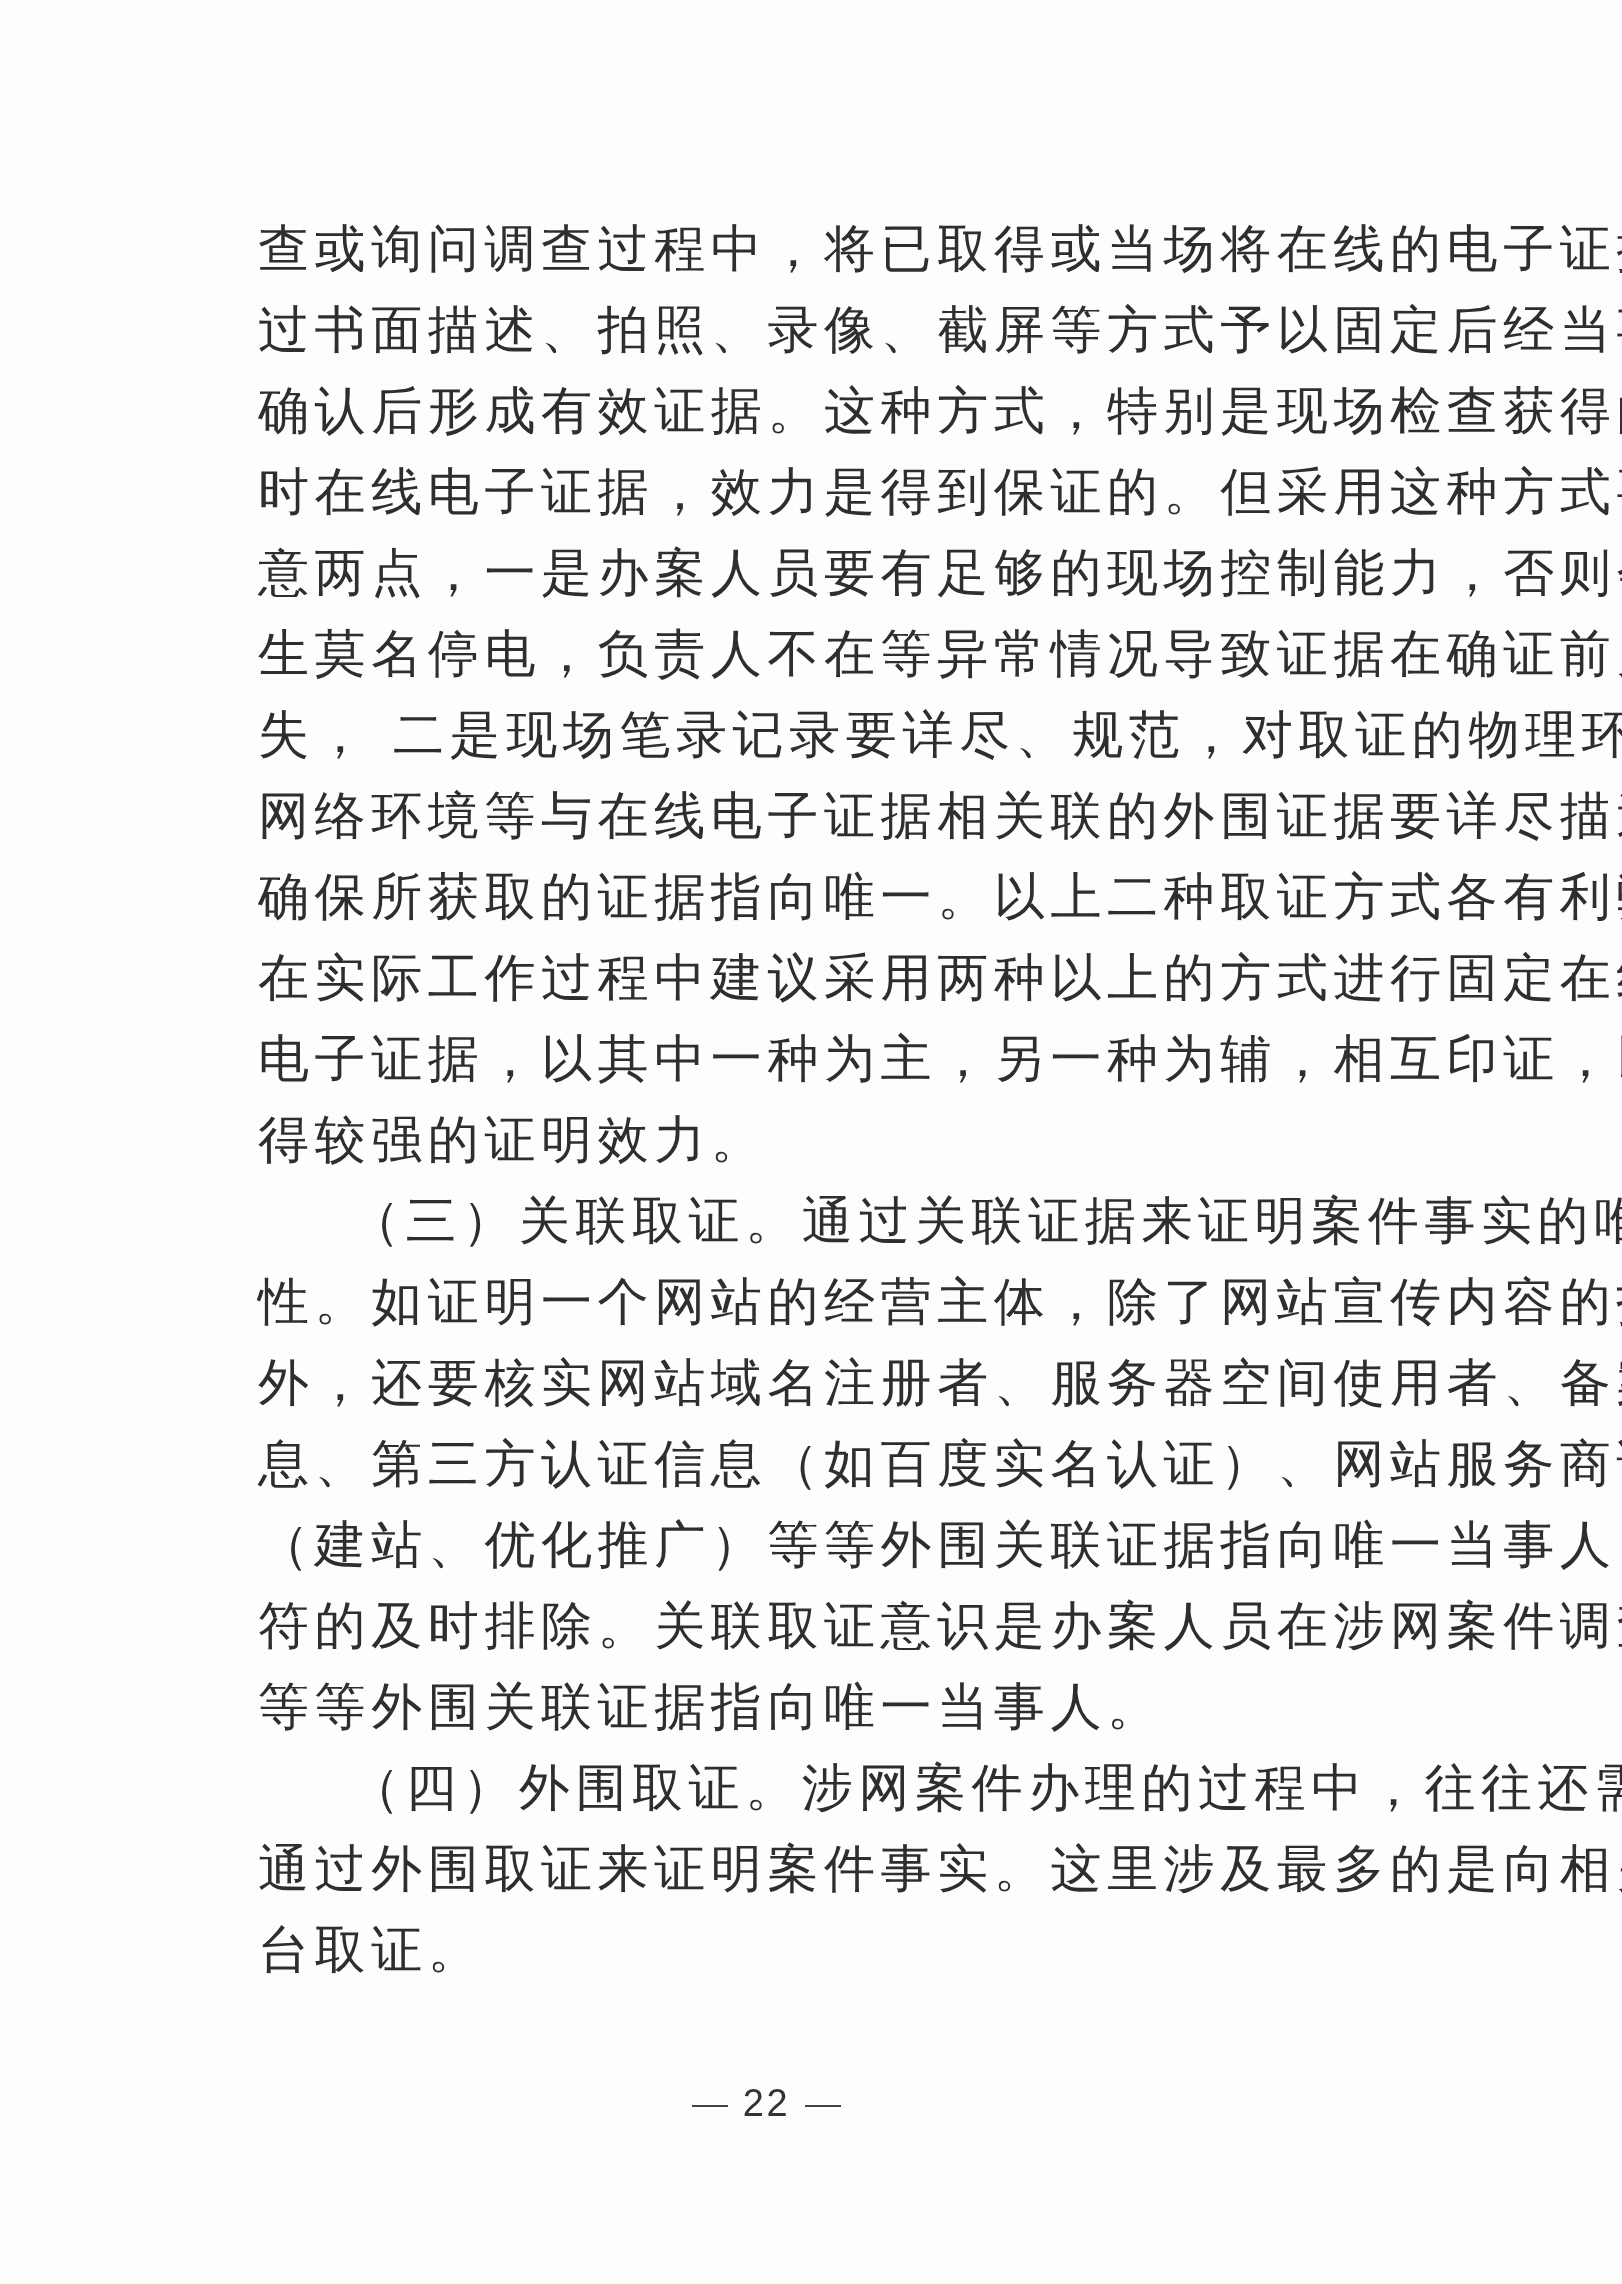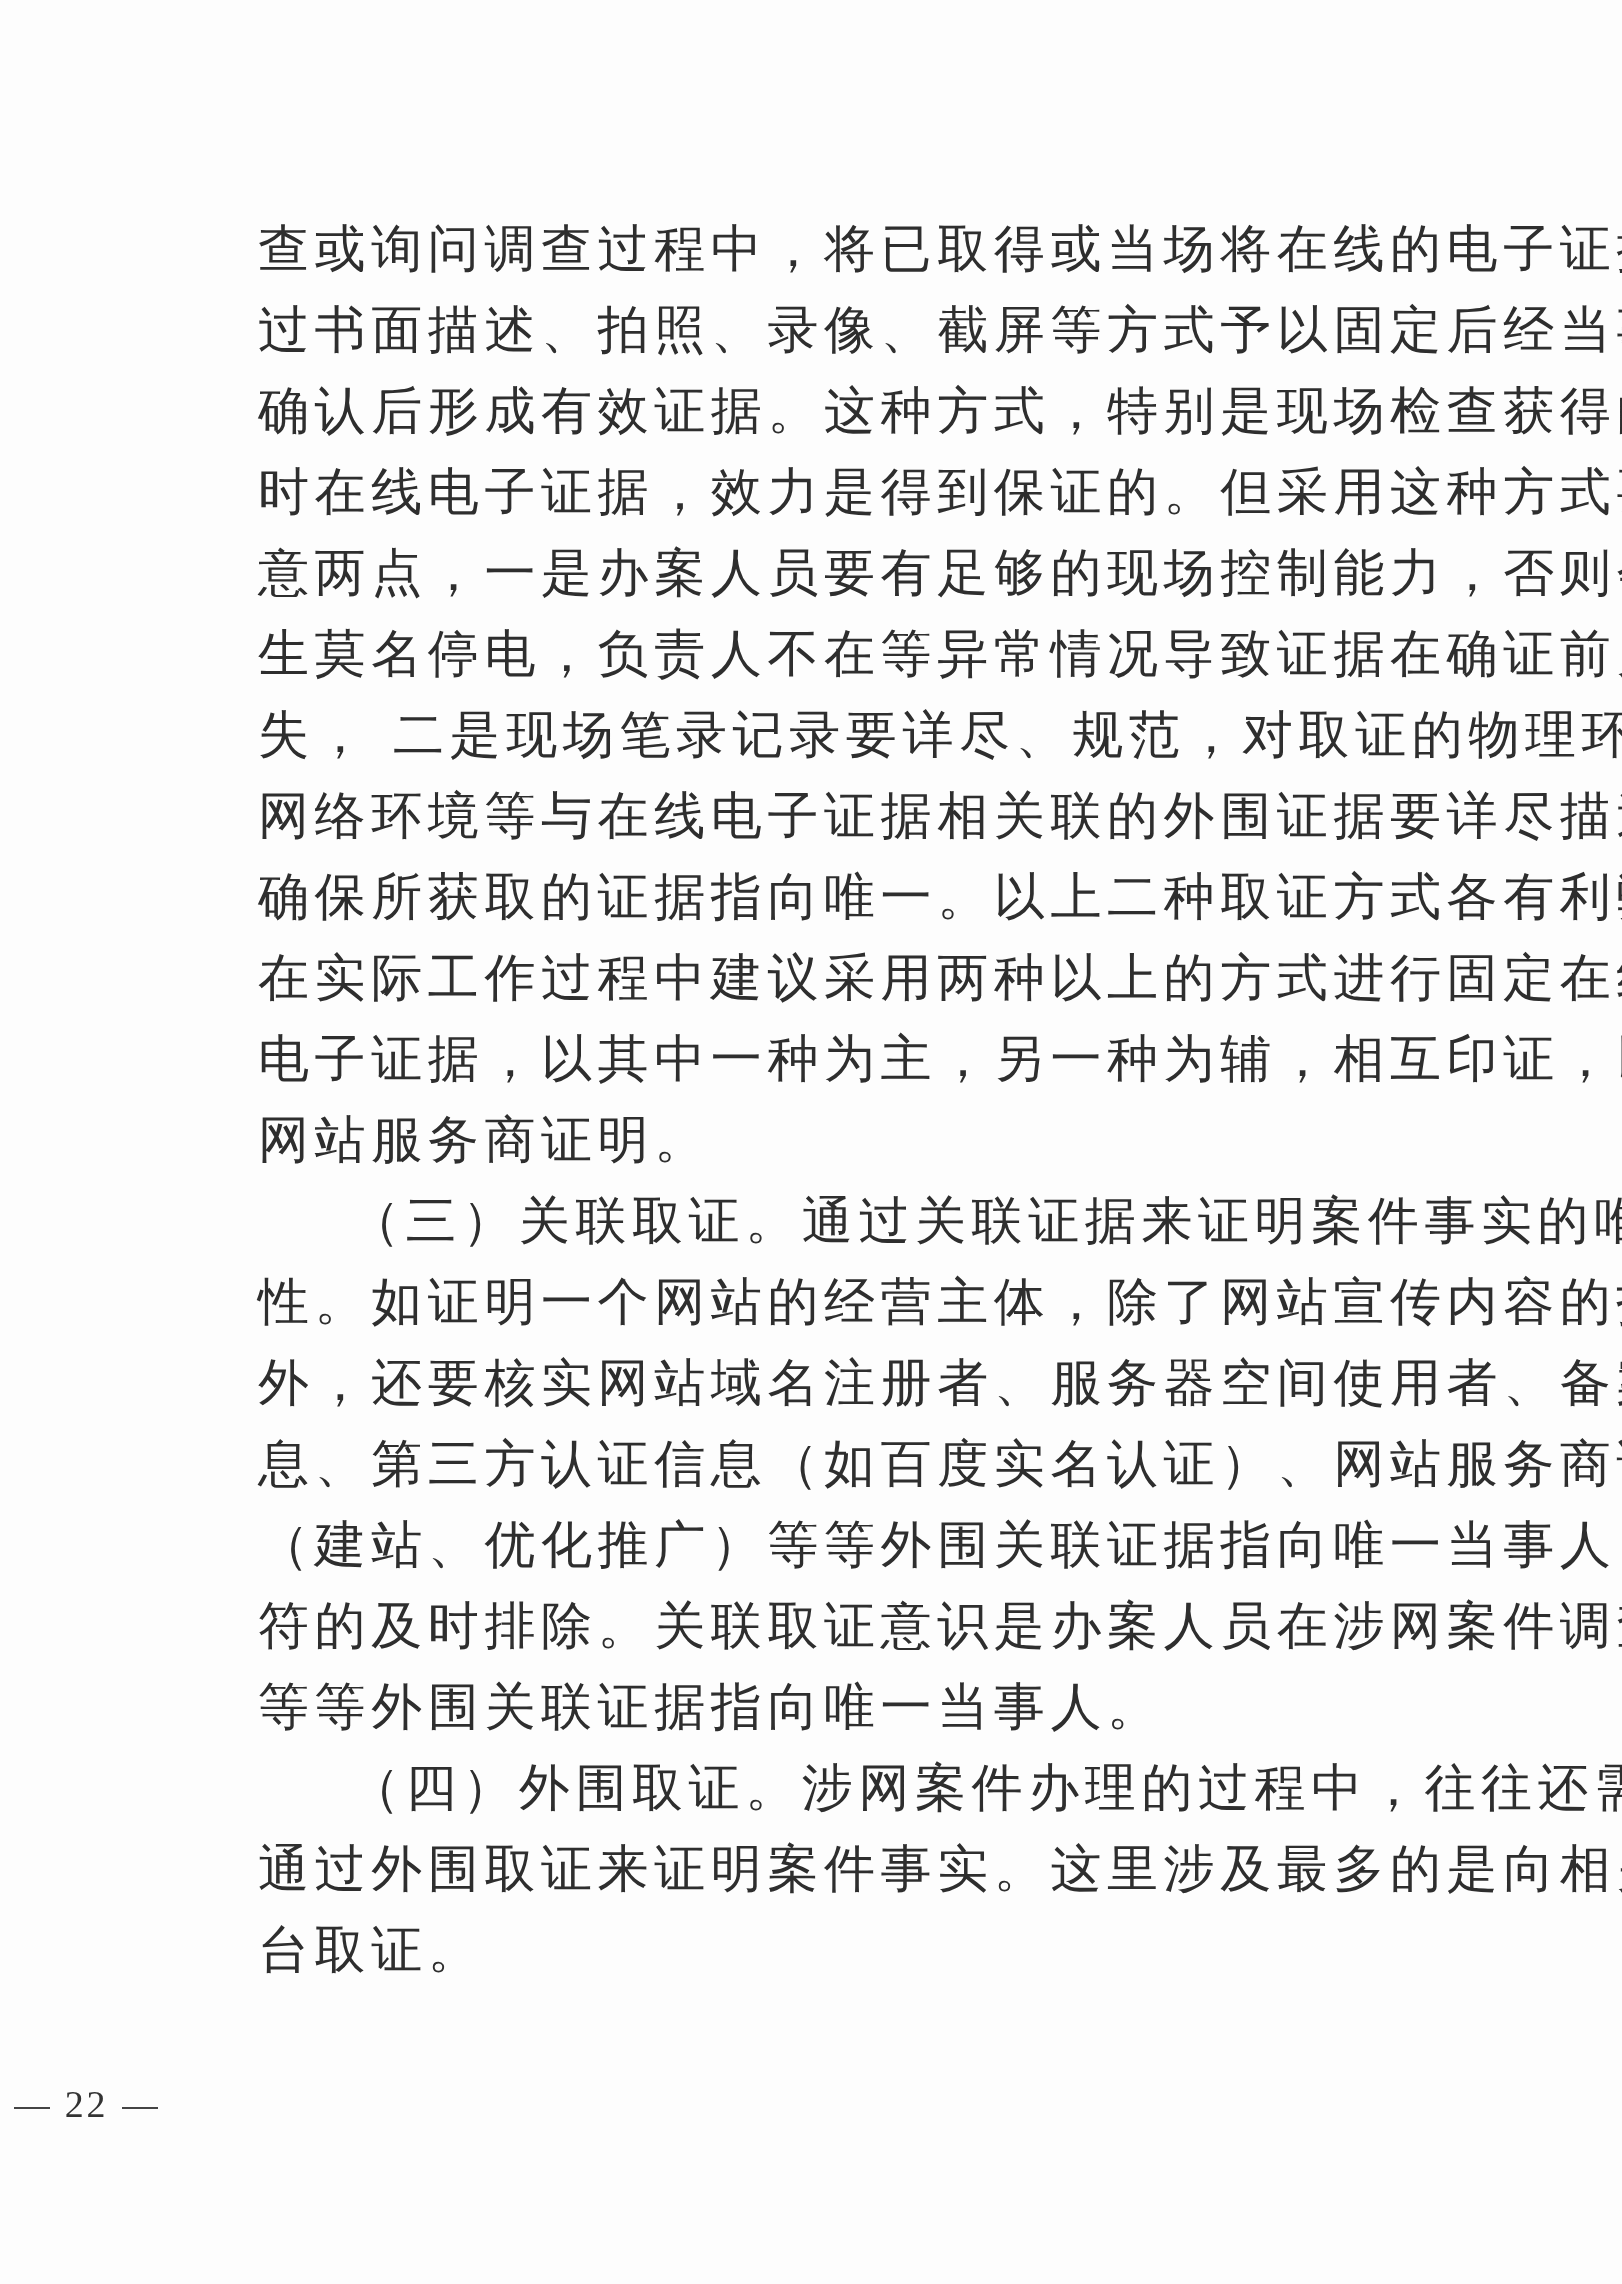--- a/index.html
+++ b/index.html
@@ -39,22 +39,22 @@
       color: #2e2e2e;
     }
     .line.indent {
       padding-left: 91px;
     }
     .page-number {
       position: absolute;
       left: 0;
       width: 1533px;
       top: 2082px;
-      text-align: left;
-      font-family: Liberation Serif, serif;
+      text-align: center;
+      font-family: Liberation Sans, sans-serif;
       font-size: 38px;
       color: #333333;
       letter-spacing: 2.6px;
     }
     .page-number .dash {
       display: inline-block;
       width: 36px;
       height: 2px;
       background: #444444;
       vertical-align: middle;
@@ -70,21 +70,21 @@
     <span class="line">过书面描述、拍照、录像、截屏等方式予以固定后经当事人</span>
     <span class="line">确认后形成有效证据。这种方式，特别是现场检查获得的即</span>
     <span class="line">时在线电子证据，效力是得到保证的。但采用这种方式要注</span>
     <span class="line">意两点，一是办案人员要有足够的现场控制能力，否则会发</span>
     <span class="line">生莫名停电，负责人不在等异常情况导致证据在确证前灭</span>
     <span class="line">失， 二是现场笔录记录要详尽、规范，对取证的物理环境、</span>
     <span class="line">网络环境等与在线电子证据相关联的外围证据要详尽描述，</span>
     <span class="line">确保所获取的证据指向唯一。以上二种取证方式各有利弊，</span>
     <span class="line">在实际工作过程中建议采用两种以上的方式进行固定在线</span>
     <span class="line">电子证据，以其中一种为主，另一种为辅，相互印证，以获</span>
-    <span class="line">网站服务商证明。</span>
+    <span class="line">得较强的证明效力。</span>
     <span class="line indent">（三）关联取证。通过关联证据来证明案件事实的唯一</span>
     <span class="line">性。如证明一个网站的经营主体，除了网站宣传内容的指向</span>
     <span class="line">外，还要核实网站域名注册者、服务器空间使用者、备案信</span>
     <span class="line">息、第三方认证信息（如百度实名认证）、网站服务商证明</span>
     <span class="line">（建站、优化推广）等等外围关联证据指向唯一当事人，不</span>
     <span class="line">符的及时排除。关联取证意识是办案人员在涉网案件调查过</span>
     <span class="line">等等外围关联证据指向唯一当事人。</span>
     <span class="line indent">（四）外围取证。涉网案件办理的过程中，往往还需要</span>
     <span class="line">通过外围取证来证明案件事实。这里涉及最多的是向相关平</span>
     <span class="line">台取证。</span>

